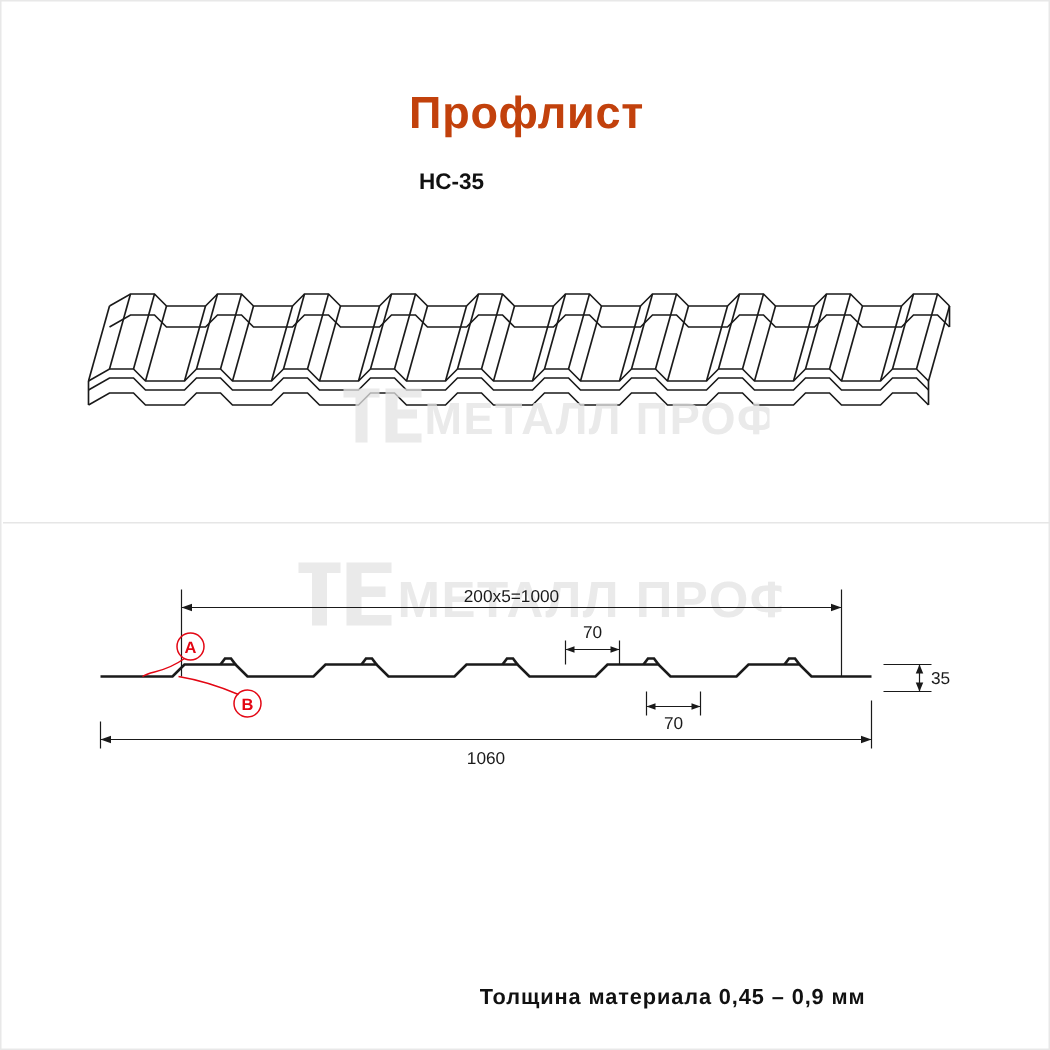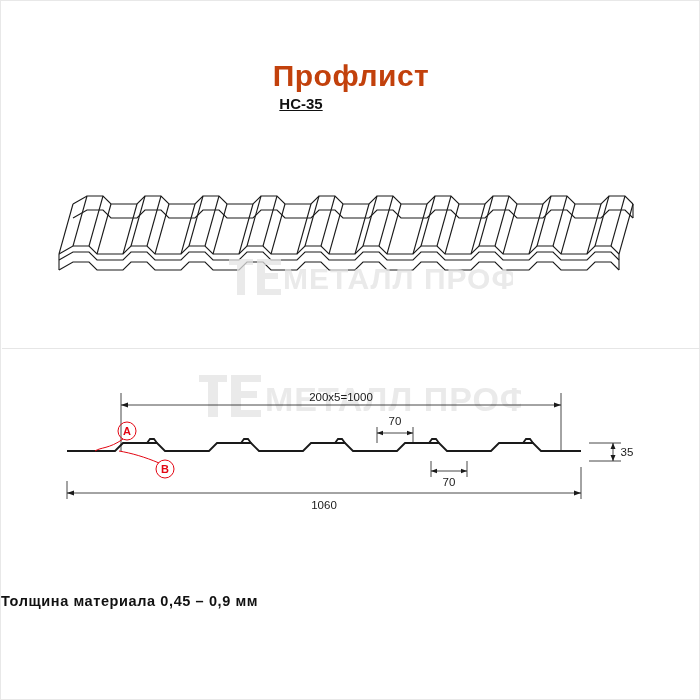--- a/index.html
+++ b/index.html
@@ -28,28 +28,27 @@
     left: 0;
     width: 700px;
     text-align: center;
     font-size: 30px;
     font-weight: bold;
     letter-spacing: 0.5px;
     color: #c2410c;
   }
   .subtitle {
     position: absolute;
-    top: 94px;
+    top: 112px;
     left: 0;
     width: 600px;
     text-align: center;
     font-size: 15px;
     font-weight: bold;
     color: #111111;
-    text-decoration: underline;
   }
   .iso-wrap {
     position: absolute;
     top: 175px;
     left: 50px;
     width: 600px;
     height: 135px;
   }
   .divider {
     position: absolute;
@@ -75,24 +74,24 @@
   .wm1 {
     top: 248px;
     left: 222px;
   }
   .wm2 {
     top: 360px;
     left: 190px;
   }
   .thickness {
     position: absolute;
-    top: 592px;
+    top: 656px;
     left: 0;
     width: 576px;
-    text-align: left;
+    text-align: right;
     font-size: 14.5px;
     font-weight: bold;
     letter-spacing: 0.6px;
     color: #111111;
   }
   svg { display: block; }
   text { font-family: "Liberation Sans", sans-serif; }
 </style>
 </head>
 <body>

